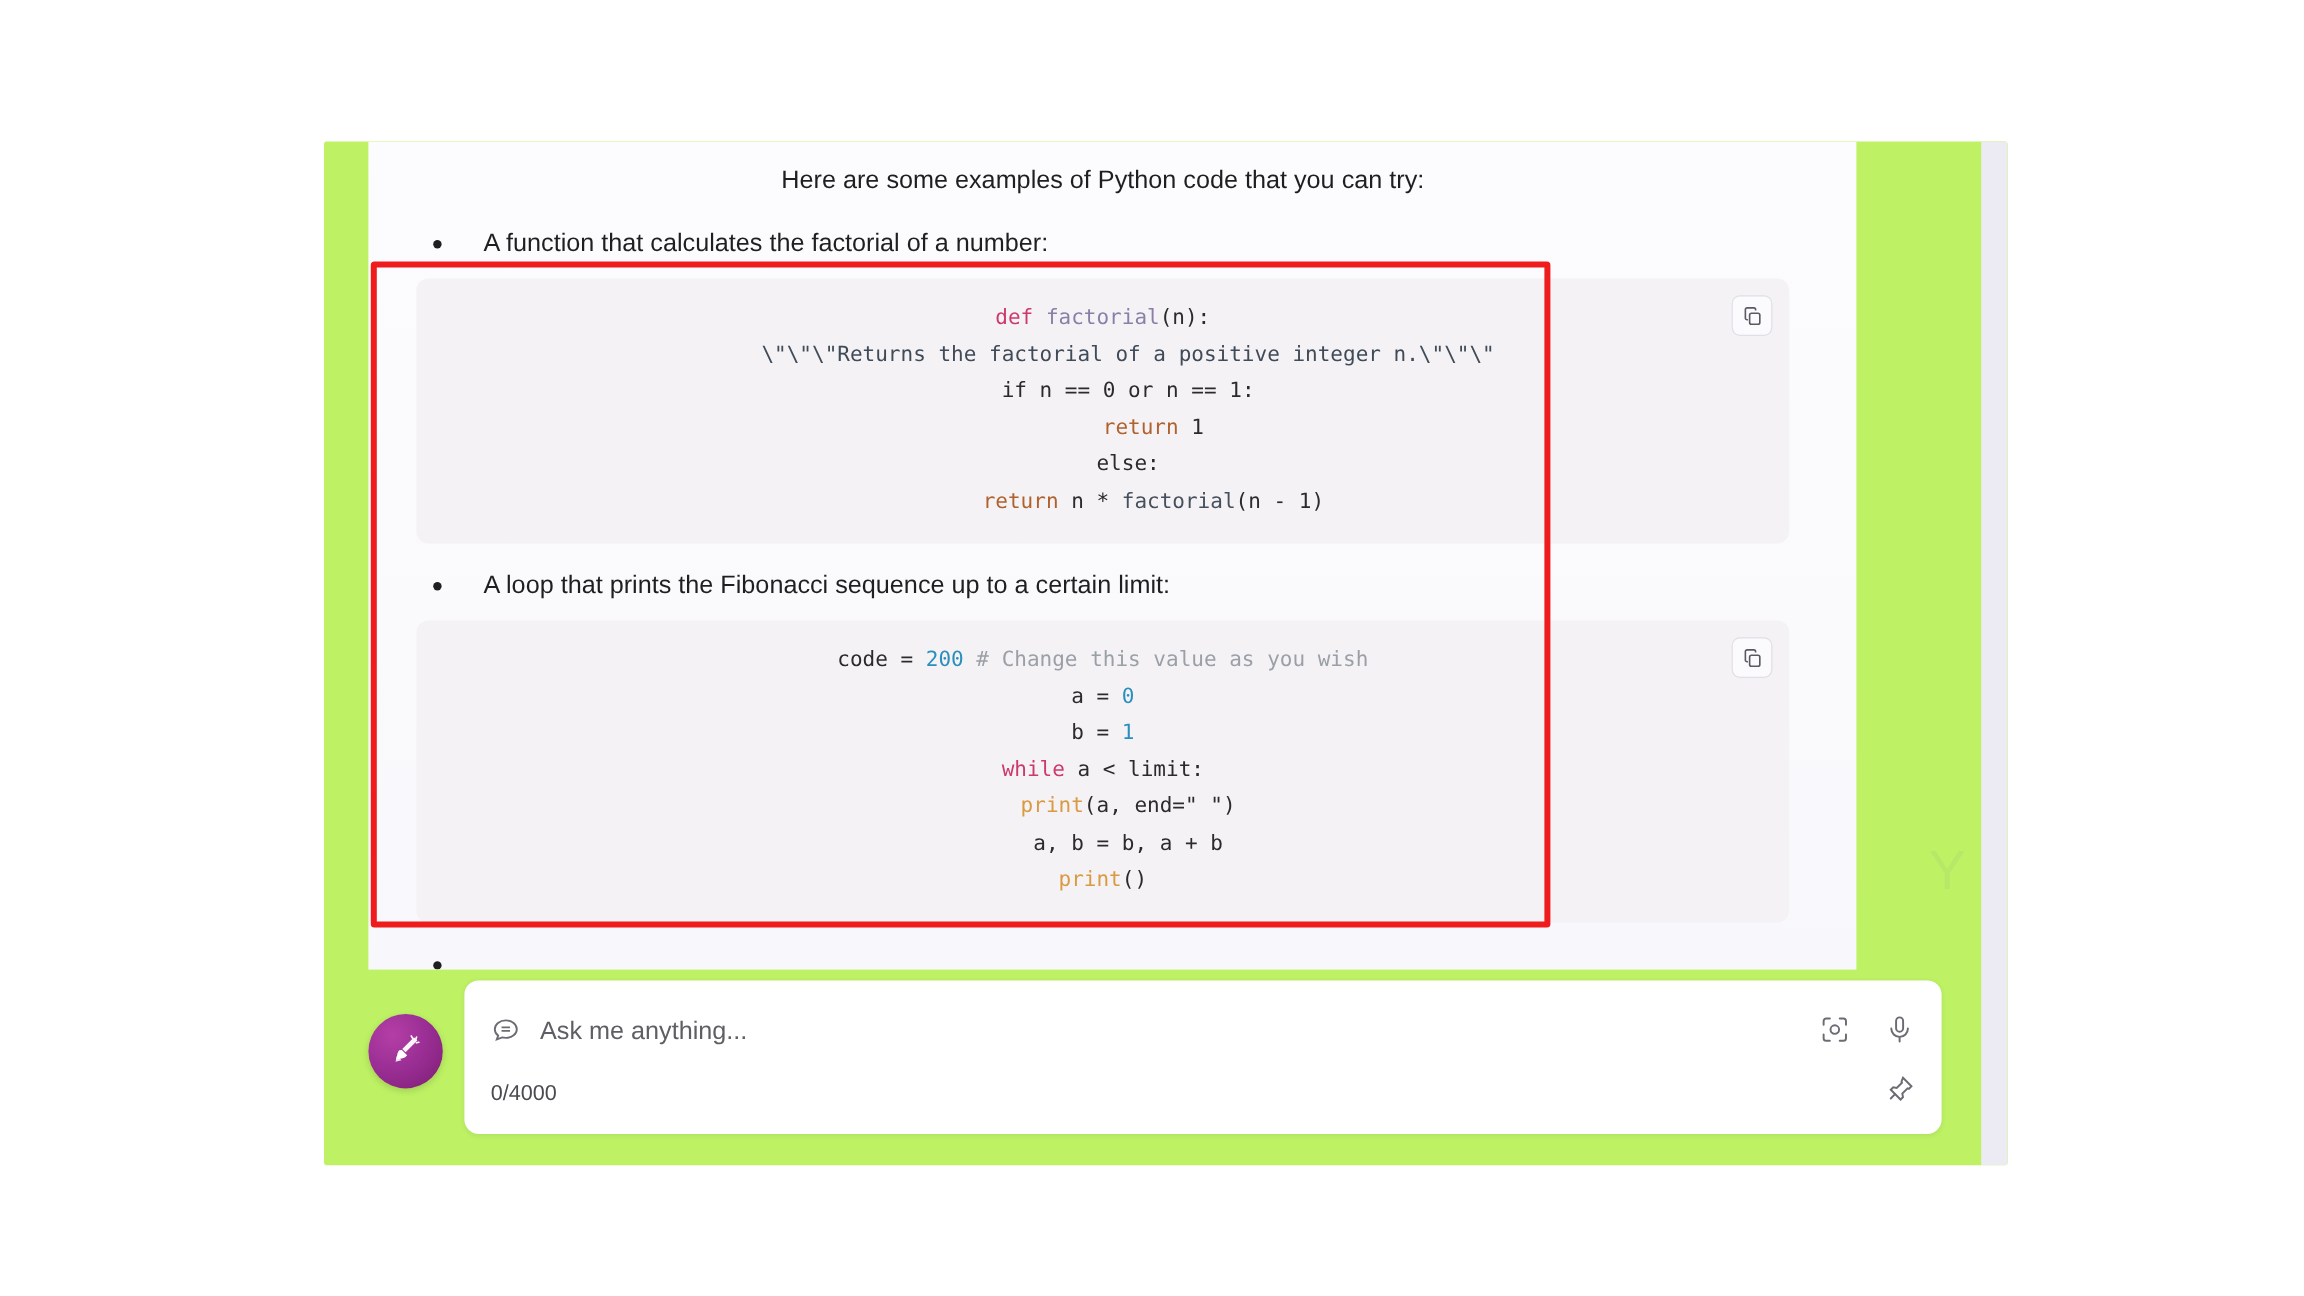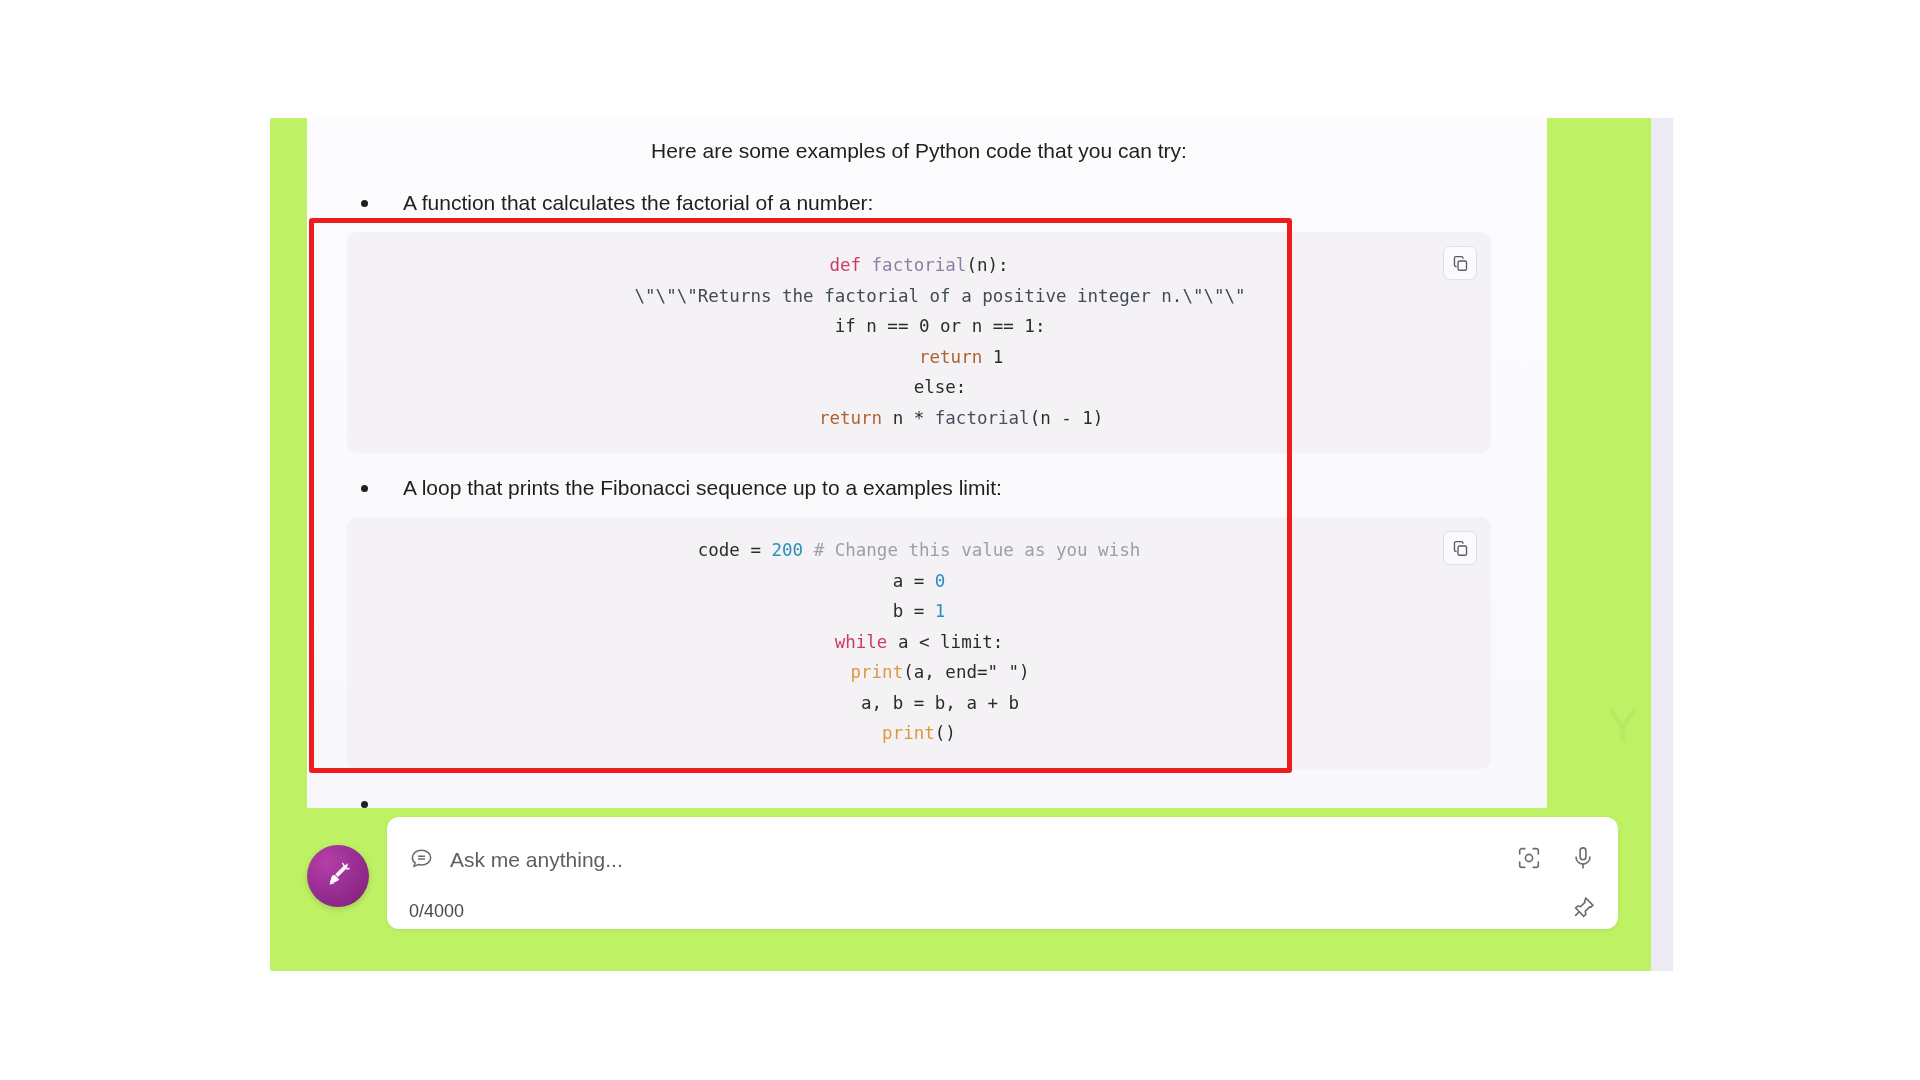--- a/index.html
+++ b/index.html
@@ -157,21 +157,21 @@
     border-radius: 50%;
     margin-top: 28px;
     background: radial-gradient(circle at 32% 28%, #b43fa6 0%, #9b2f95 45%, #7d1d74 100%);
     display: flex; align-items: center; justify-content: center;
     flex: none;
     box-shadow: 0 2px 6px rgba(0,0,0,0.16);
     cursor: pointer;
   }
   .input-card {
     flex: 1;
-    height: 112px;
+    height: 128px;
     background: #ffffff;
     border-radius: 12px;
     box-shadow: 0 1px 4px rgba(30,20,60,0.08);
     position: relative;
   }
   .input-row {
     position: absolute;
     left: 22px; top: 30px;
     right: 120px;
     display: flex; align-items: center; gap: 16px;
@@ -229,21 +229,21 @@
           <div class="copy-btn">
             <svg class="icn" width="17" height="17" viewBox="0 0 24 24" fill="none" stroke="#5a5a62" stroke-width="1.9">
               <rect x="8.5" y="8.5" width="12" height="13" rx="2.2"></rect>
               <path d="M15.5 5.2V4.2a2 2 0 0 0-2-2h-8a2 2 0 0 0-2 2v10a2 2 0 0 0 2 2h1"></path>
             </svg>
           </div>
         </div>
 
         <div class="bullet-row">
           <span class="bullet-dot"></span>
-          <span class="bullet-text">A loop that prints the Fibonacci sequence up to a examples limit:</span>
+          <span class="bullet-text">A loop that prints the Fibonacci sequence up to a certain limit:</span>
         </div>
         <div class="code-block">
           <div class="code-pre"><span class="tok-plain">code = </span><span class="tok-num">200</span><span class="tok-plain"> </span><span class="tok-com"># Change this value as you wish</span>
 <span class="tok-plain">a = </span><span class="tok-num">0</span>
 <span class="tok-plain">b = </span><span class="tok-num">1</span>
 <span class="tok-kw">while</span><span class="tok-plain"> a &lt; limit:</span>
 <span class="tok-plain">    </span><span class="tok-bi">print</span><span class="tok-plain">(a, end=" ")</span>
 <span class="tok-plain">    a, b = b, a + b</span>
 <span class="tok-bi">print</span><span class="tok-plain">()</span></div>
           <div class="copy-btn">

